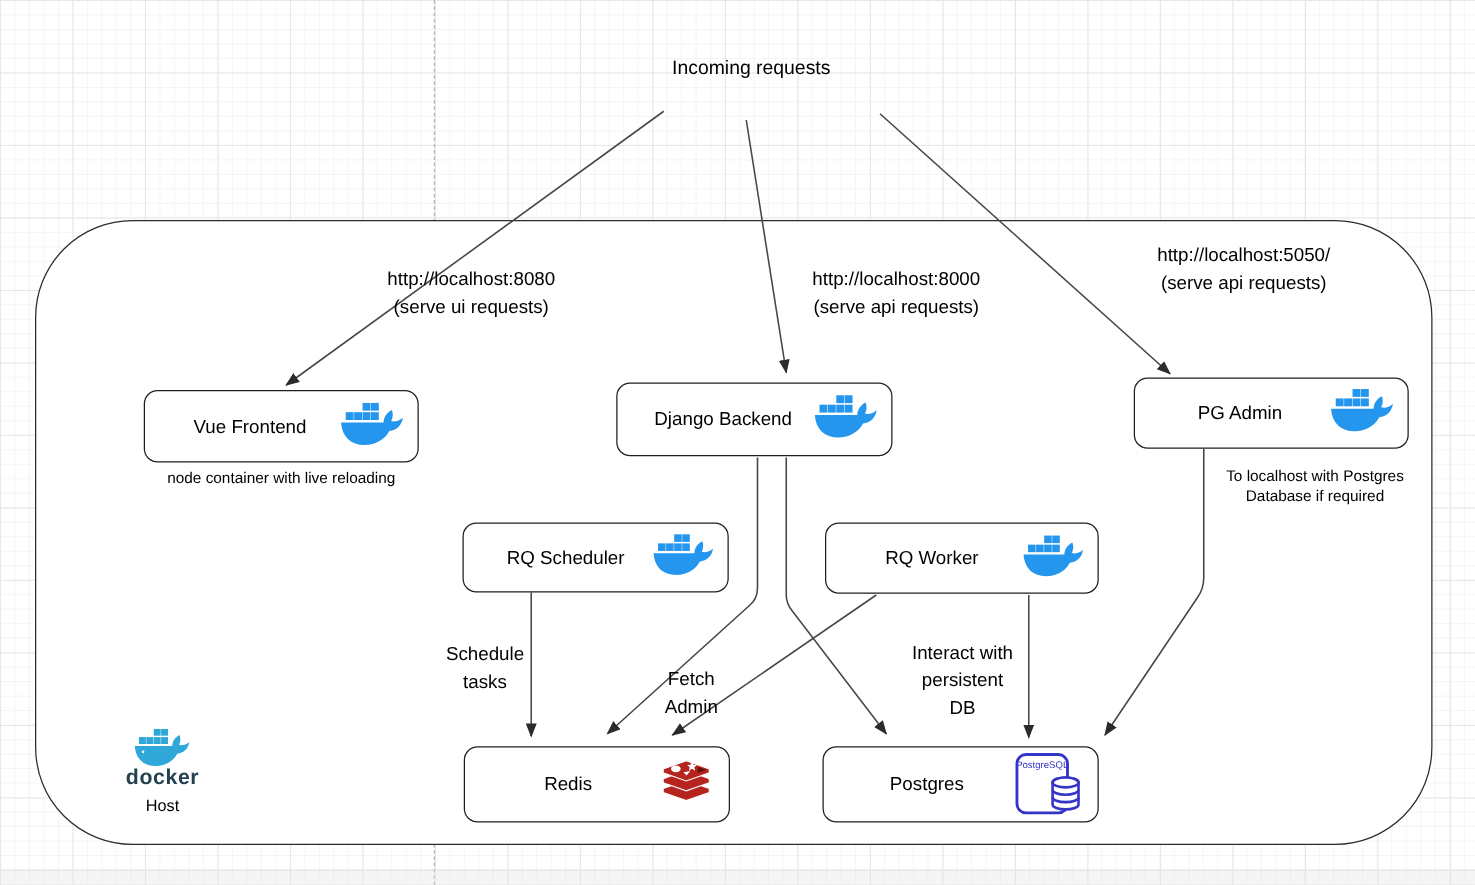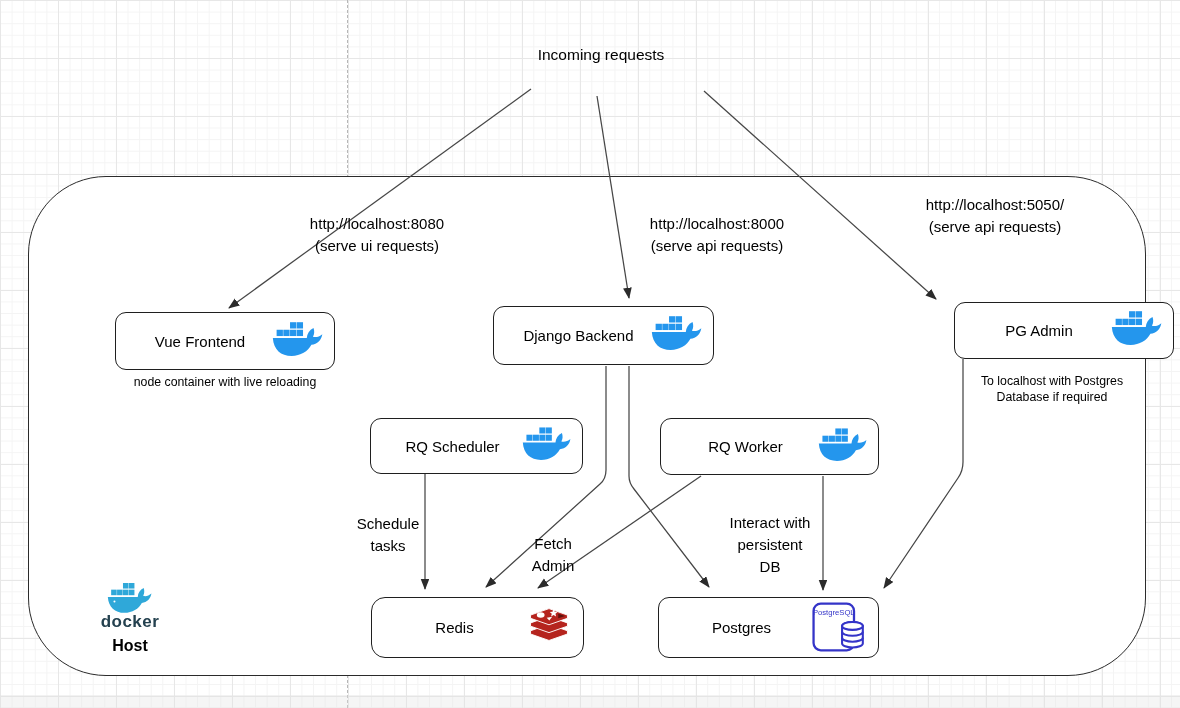--- a/index.html
+++ b/index.html
@@ -34,21 +34,21 @@
     display:flex; align-items:center; padding:0 10px 0 12px;
   }
   .node-label{flex:1; text-align:center; font-size:15px; white-space:nowrap;}
   .node-icon{flex:0 0 auto; display:flex; align-items:center; justify-content:center;}
   .whale{color:#2496ED;}
   .txt{position:absolute; z-index:4; transform:translateX(-50%); text-align:center; white-space:nowrap;}
   .title-lbl{font-size:15.5px;}
   .lbl{font-size:15px; line-height:21.5px;}
   .cap{font-size:12.3px; line-height:16px;}
   .host-wordmark{font-size:17px; font-weight:bold; letter-spacing:0.5px; color:#24414f;}
-  .host-lbl{font-size:16px;font-weight:bold;}
+  .host-lbl{font-size:13px;}
 </style>
 </head>
 <body>
 
 <div class="canvas">
 
   <svg width="0" height="0" style="position:absolute" aria-hidden="true">
     <defs>
       <symbol id="whale" viewBox="0 0 62 46">
         <g fill="currentColor">
@@ -131,21 +131,21 @@
 
   <div class="node" style="left:493px;top:306px;width:221px;height:59px;">
     <span class="node-label">Django Backend</span>
     <span class="node-icon">
       <svg class="whale" width="52" height="39">
           <use href="#whale"></use>
         </svg>
     </span>
   </div>
 
-  <div class="node" style="left:954px;top:302px;width:220px;height:57px;">
+  <div class="node" style="left:907px;top:302px;width:220px;height:57px;">
     <span class="node-label">PG Admin</span>
     <span class="node-icon">
       <svg class="whale" width="52" height="39">
           <use href="#whale"></use>
         </svg>
     </span>
   </div>
   <div class="txt cap" style="left:1052px;top:373px;">
     <div>To localhost with Postgres</div>
     <div>Database if required</div>
@@ -162,21 +162,21 @@
 
   <div class="node" style="left:370px;top:418px;width:213px;height:56px;">
     <span class="node-label">RQ Scheduler</span>
     <span class="node-icon">
       <svg class="whale" width="50" height="38">
           <use href="#whale"></use>
         </svg>
     </span>
   </div>
 
-  <div class="node" style="left:371px;top:597px;width:213px;height:61px;border-radius:14px;">
+  <div class="node" style="left:371px;top:597px;width:213px;height:61px;">
     <span class="node-label">Redis</span>
     <span class="node-icon">
       <svg width="48" height="44" viewBox="0 0 52 44">
         <g fill="#B5241E" stroke="#ffffff" stroke-width="1">
           <path d="M26 18 L46 25 L46 28.5 L26 35.5 L6 28.5 L6 25 Z"></path>
           <path d="M26 9.5 L46 16.5 L46 20 L26 27 L6 20 L6 16.5 Z"></path>
           <path d="M26 1 L46 8 L46 11.5 L26 18.5 L6 11.5 L6 8 Z"></path>
         </g>
         <ellipse cx="17" cy="8" rx="4.2" ry="3" fill="#ffffff"></ellipse>
         <polygon points="31,1.5 32.2,4.4 35.2,4.6 33,6.6 33.7,9.6 31,8 28.3,9.6 29,6.6 26.8,4.6 29.8,4.4" fill="#ffffff"></polygon>

